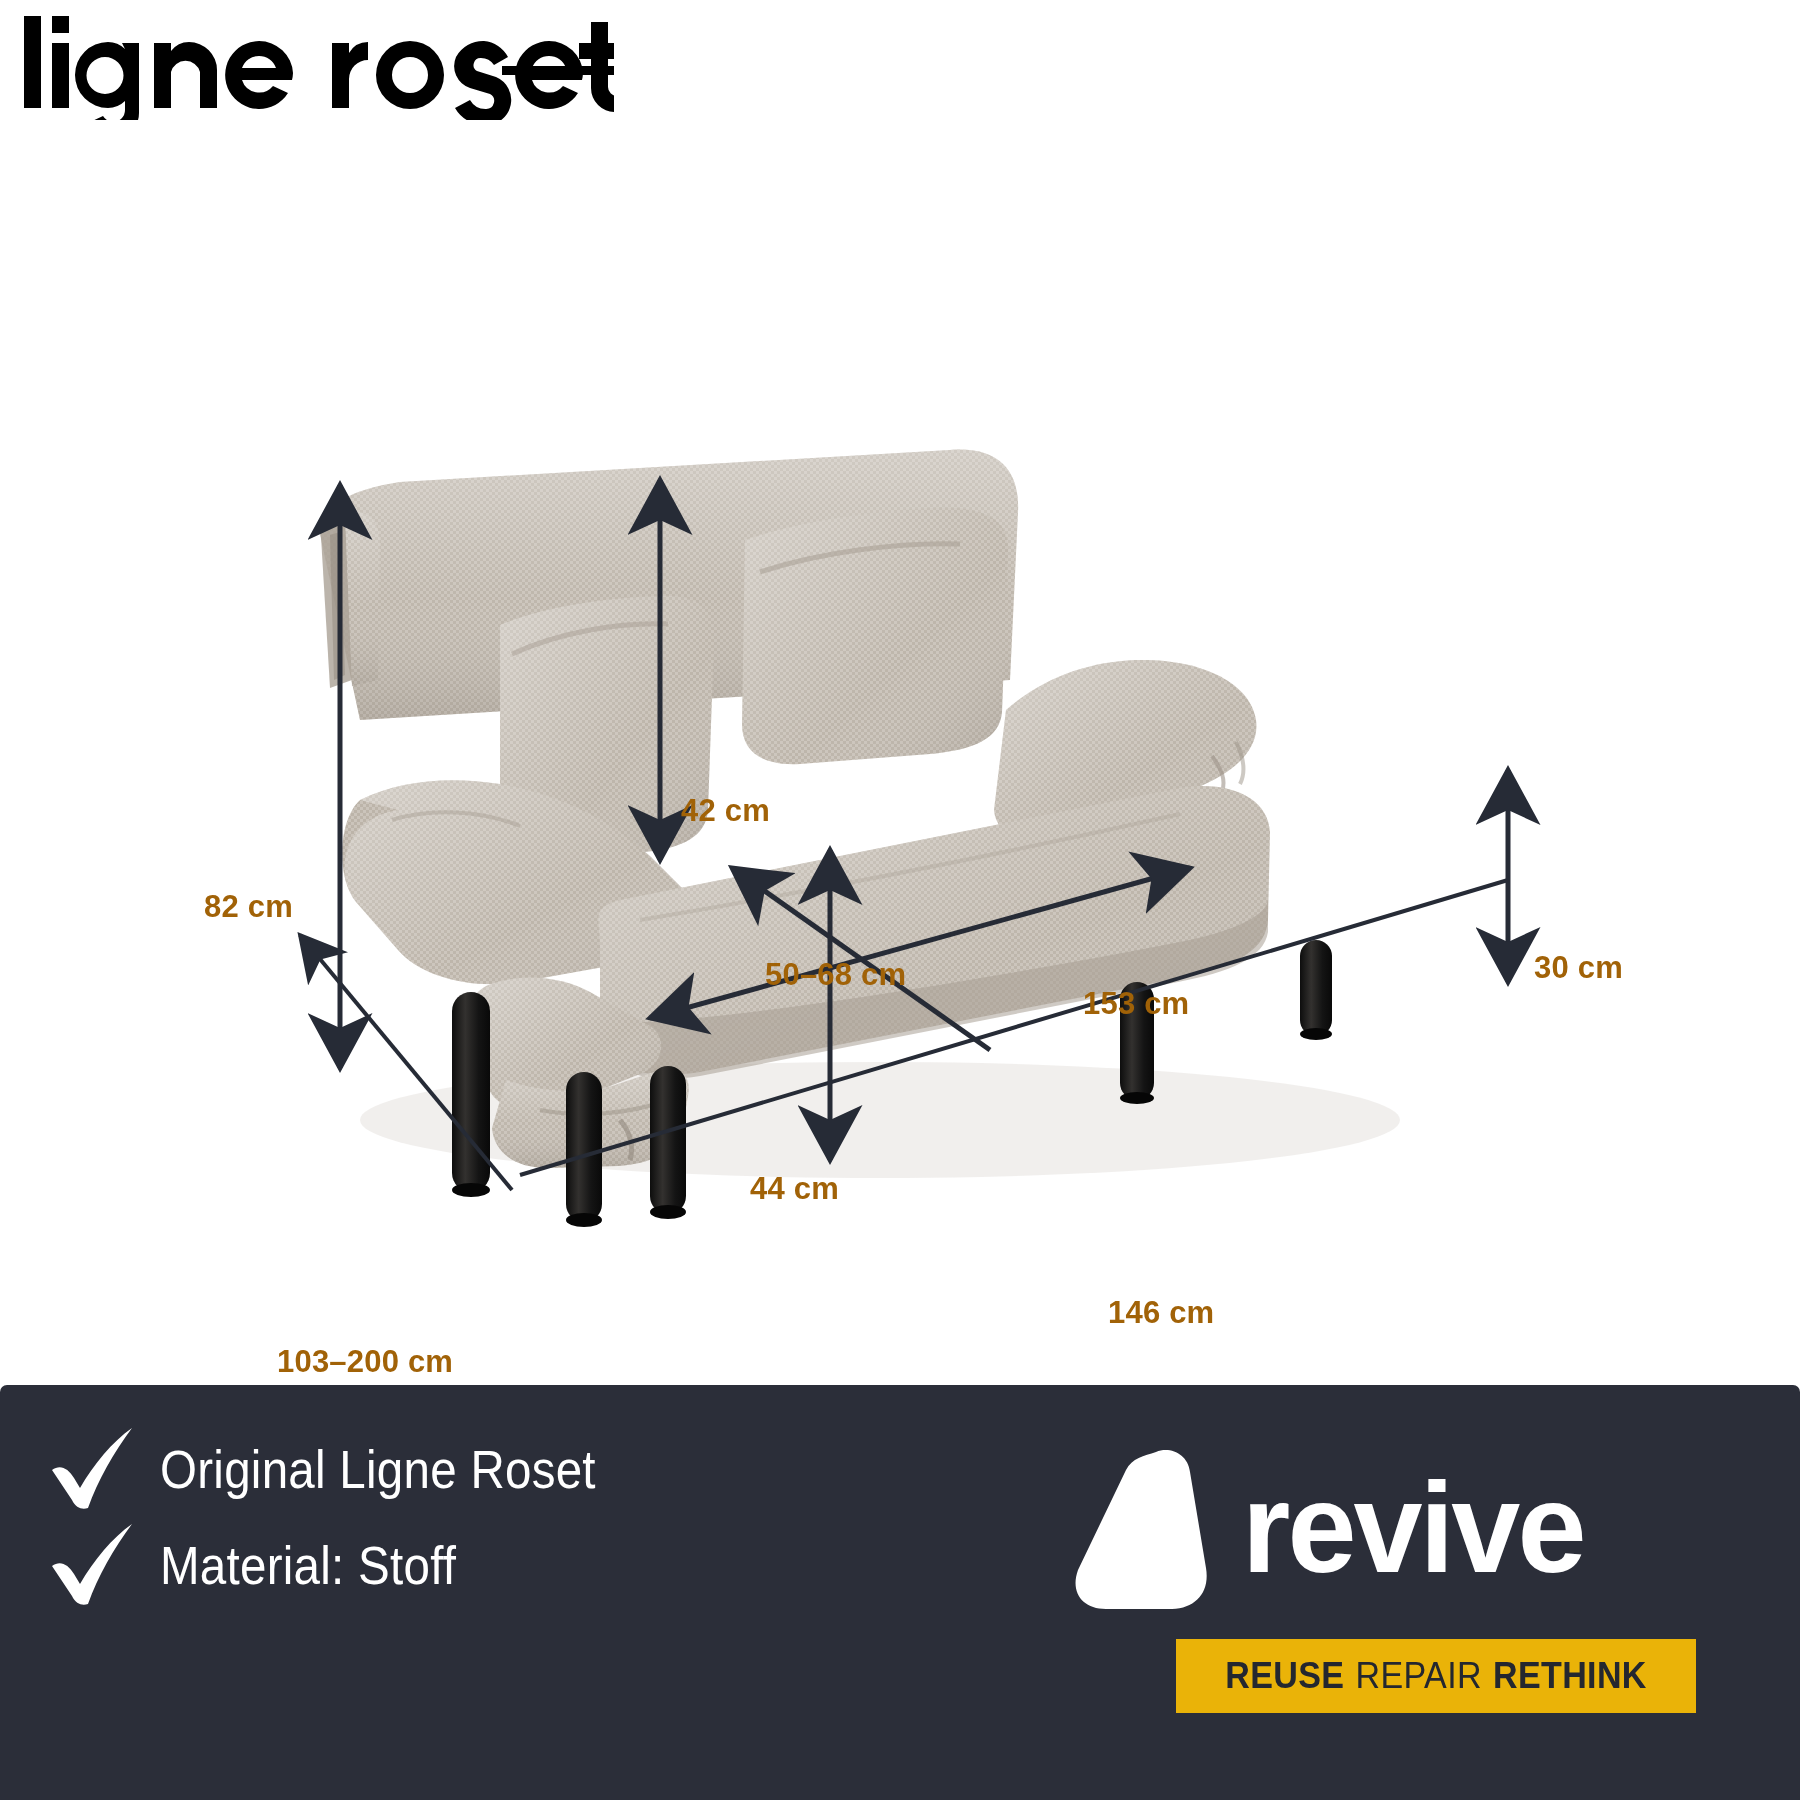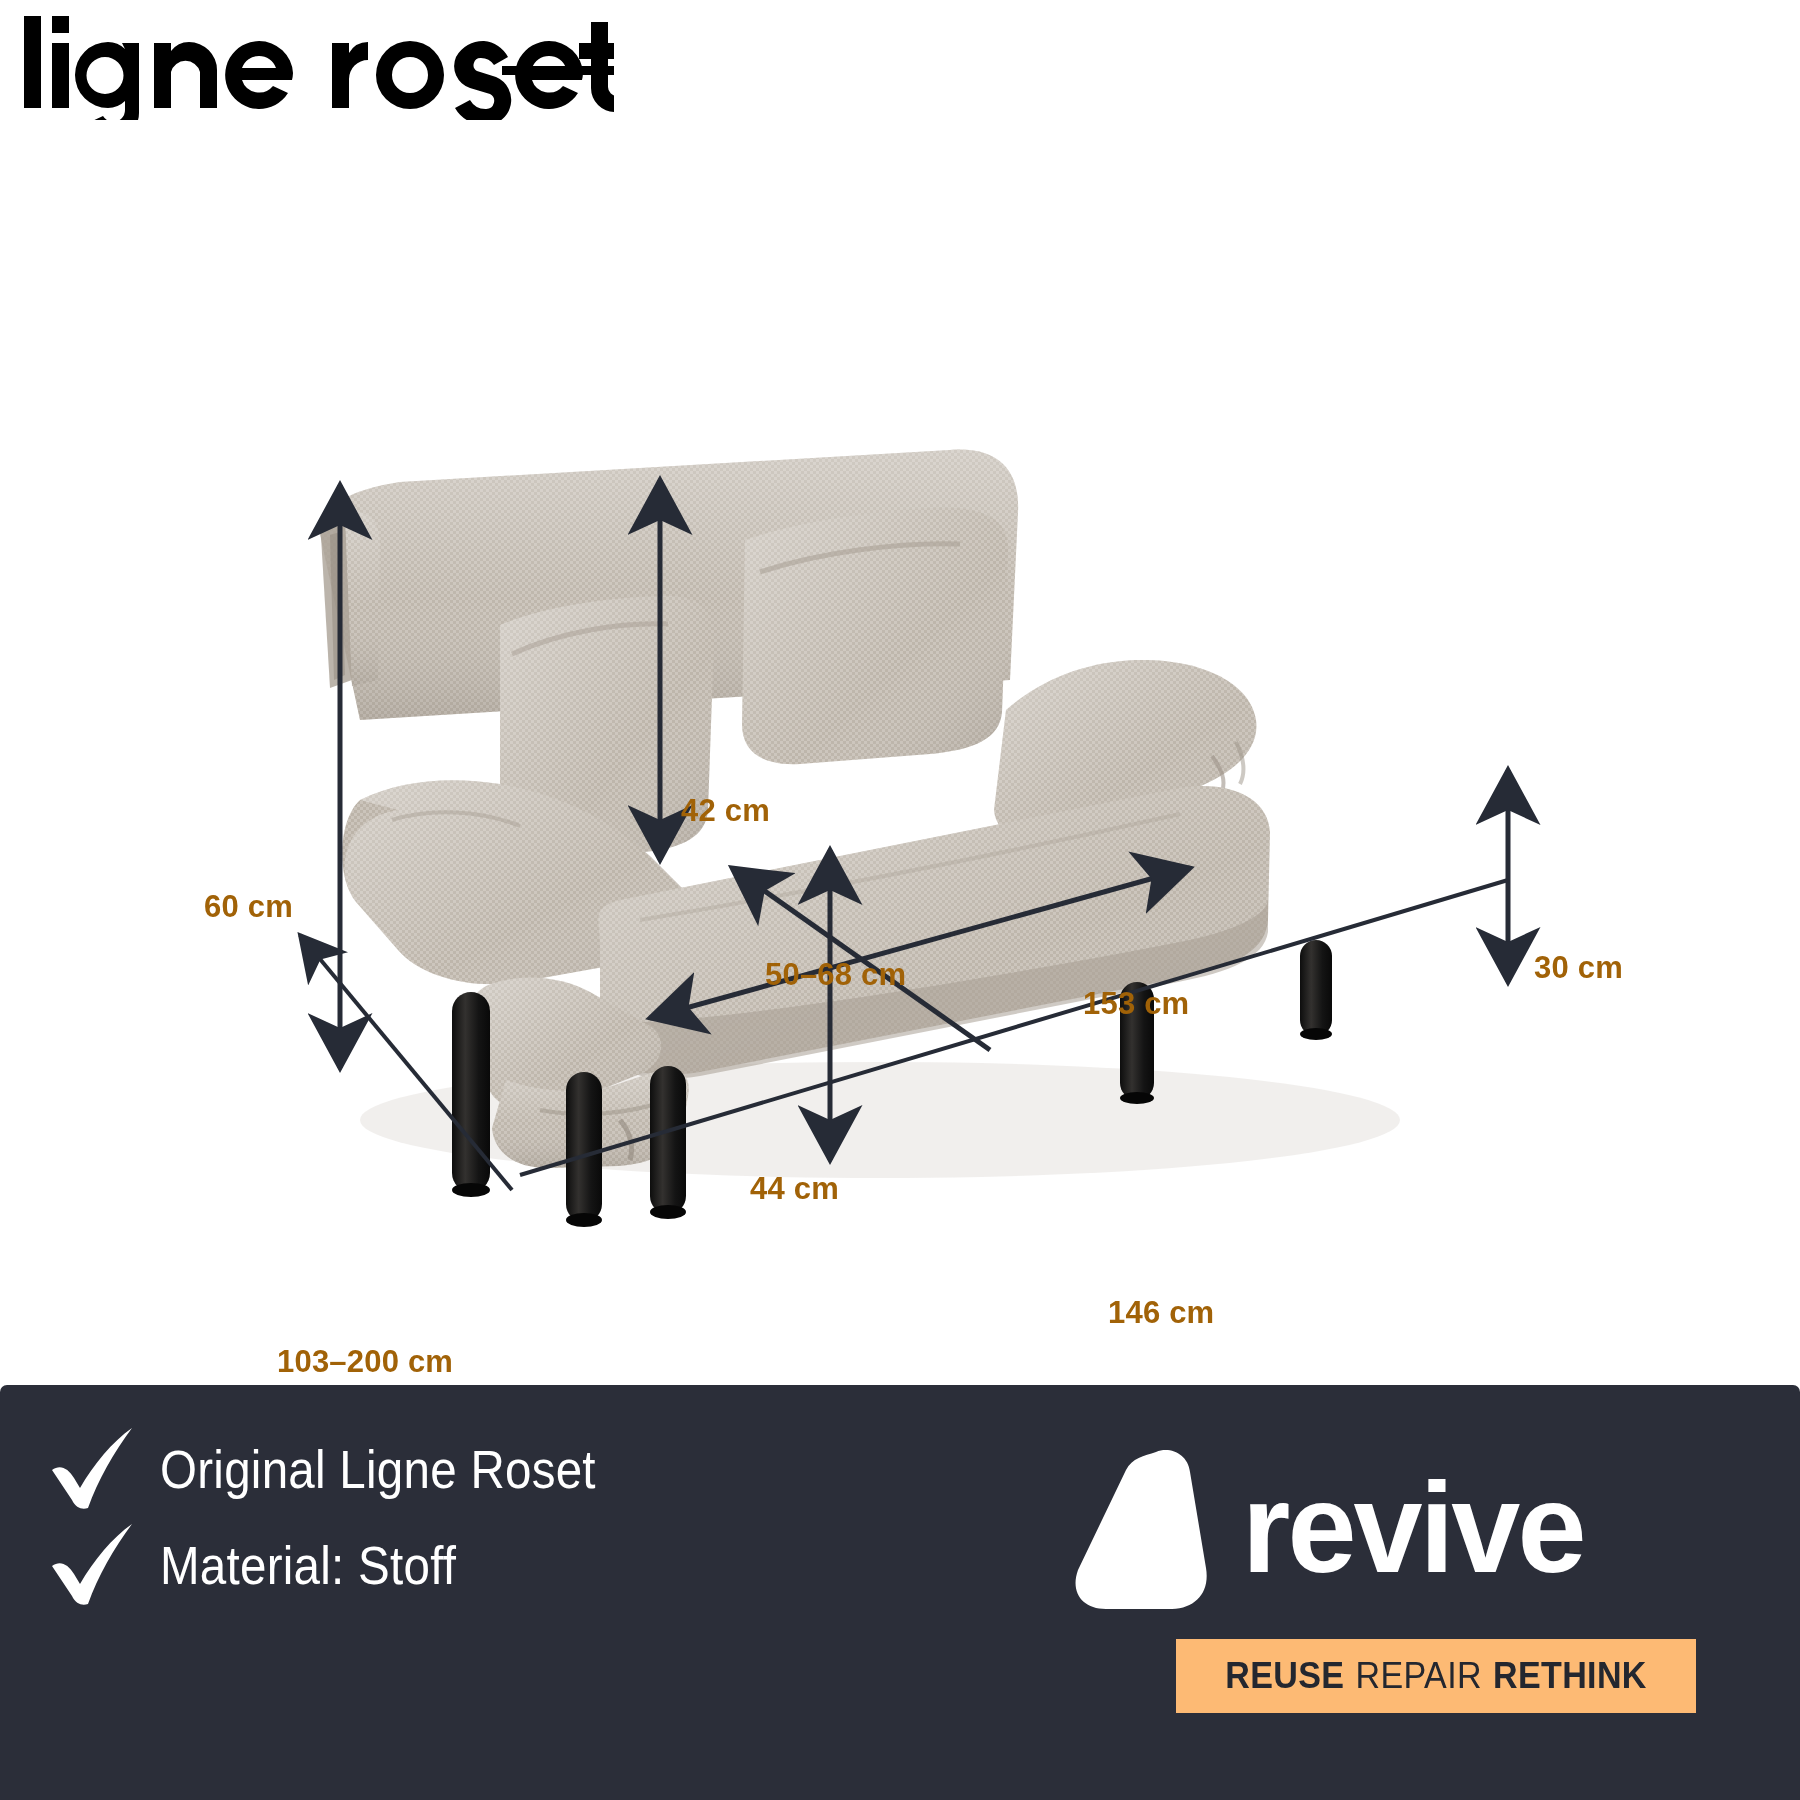--- a/index.html
+++ b/index.html
@@ -103,21 +103,21 @@
     line-height:1;
     letter-spacing:-3px;
     margin-left:22px;
     transform:scaleX(.97);
     transform-origin:left center;
   }
   #revive-tagline{
     margin-top:16px;
     margin-left:146px;
     width:520px;height:74px;
-    background:#fdba74;
+    background:#eab308;
     display:flex;align-items:center;justify-content:center;
   }
   .tag-word{
     font-family:"Liberation Sans",sans-serif;
     font-size:37px;
     color:#24272f;
     letter-spacing:.4px;
     transform:scaleX(.92);
     transform-origin:center;
   }
@@ -285,21 +285,21 @@
         <line x1="1508" y1="650" x2="1508" y2="862" marker-start="url(#arrT)" marker-end="url(#arrH)"></line>
 
         <line x1="830" y1="730" x2="830" y2="1040" marker-start="url(#arrT)" marker-end="url(#arrH)"></line>
 
         <line x1="520" y1="1055" x2="1508" y2="760" stroke-width="4"></line>
 
         <line x1="512" y1="1070" x2="300" y2="815" stroke-width="4" marker-end="url(#arrH)"></line>
       </g>
     </svg>
 
-    <div class="dim-label" id="dim-82">60 cm</div>
+    <div class="dim-label" id="dim-82">82 cm</div>
     <div class="dim-label" id="dim-42">42 cm</div>
     <div class="dim-label" id="dim-5068">50–68 cm</div>
     <div class="dim-label" id="dim-153">153 cm</div>
     <div class="dim-label" id="dim-60">30 cm</div>
     <div class="dim-label" id="dim-44">44 cm</div>
     <div class="dim-label" id="dim-188">146 cm</div>
     <div class="dim-label" id="dim-103">103–200 cm</div>
   </div>
 
   <div id="footer">

